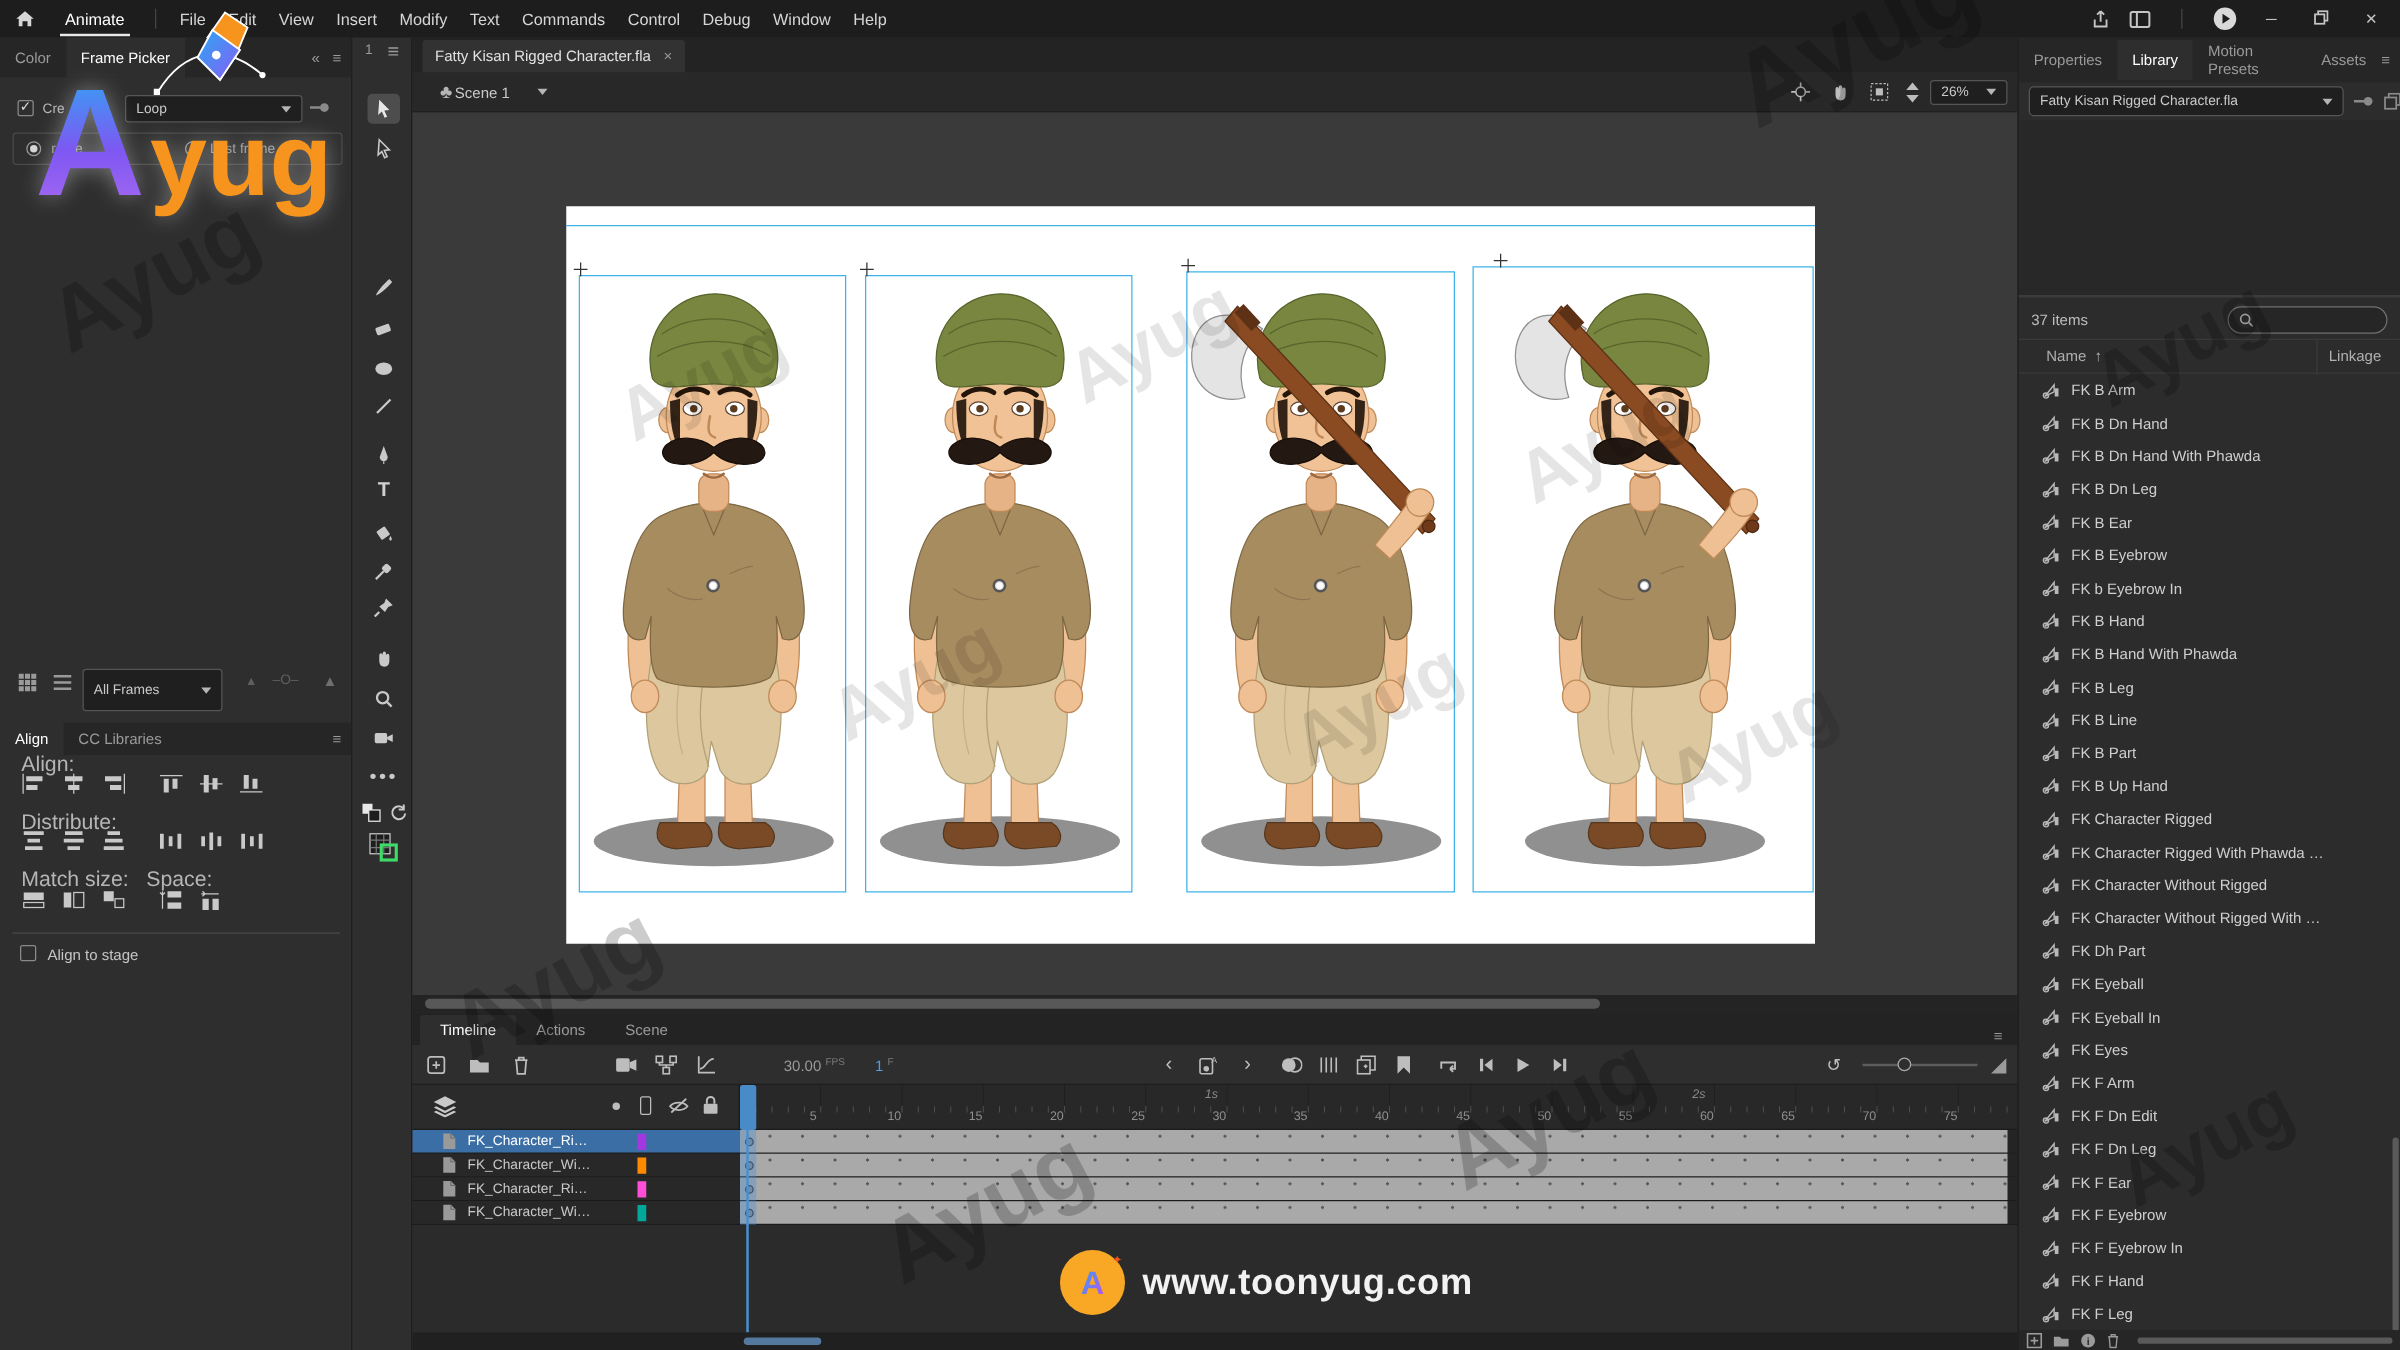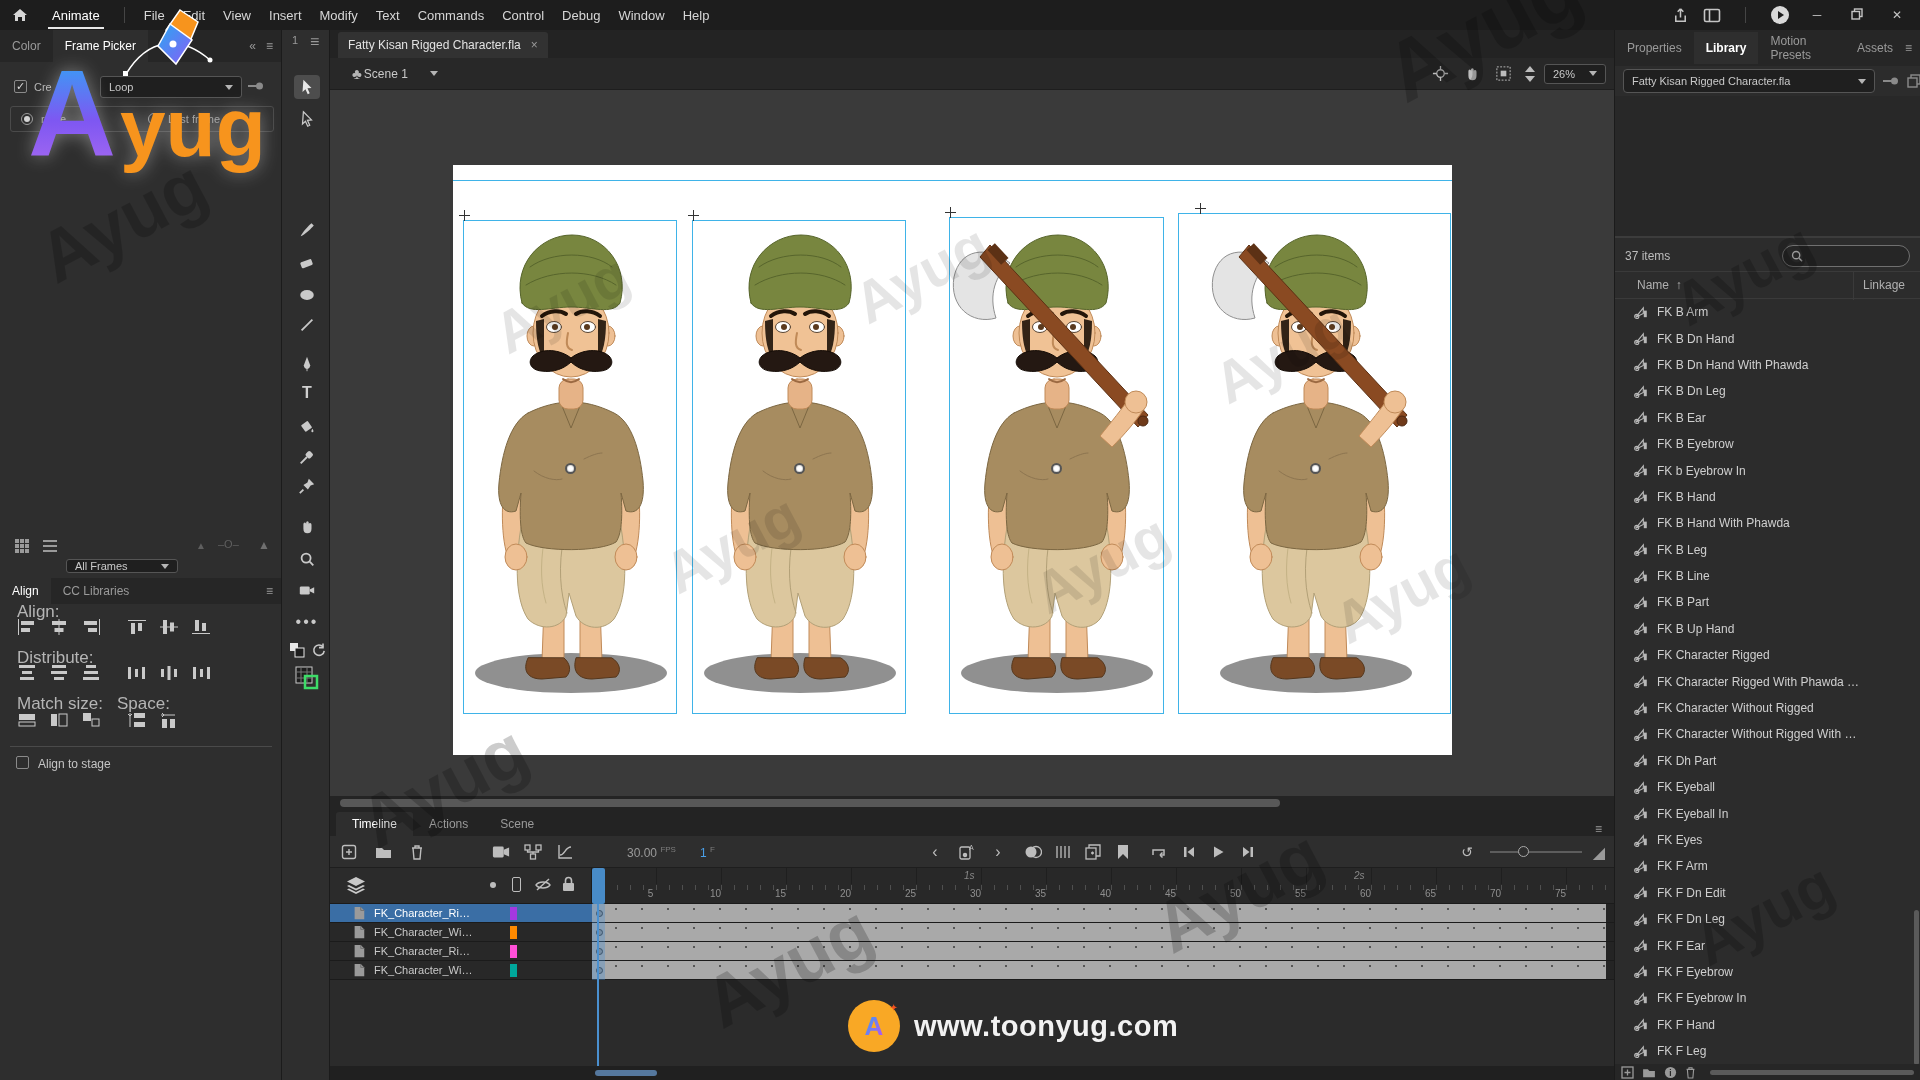--- a/index.html
+++ b/index.html
@@ -264,21 +264,21 @@
         <rect x="11" y="11" width="4" height="4"></rect>
       </svg>
   </span>
   <span class="abs" style="left:42px;top:508px">
     <svg width="16" height="16" viewBox="0 0 16 16" fill="#9a9a9a">
         <rect x="1" y="2" width="14" height="2"></rect>
         <rect x="1" y="7" width="14" height="2"></rect>
         <rect x="1" y="12" width="14" height="2"></rect>
       </svg>
   </span>
-  <div class="abs field" style="left:66px;top:529px;width:112px;height:14px">
+  <div class="abs field" style="left:66px;top:505px;width:112px;height:34px">
     <span>All Frames</span>
       <span class="chev"></span>
   </div>
   <span class="abs" style="left:196px;top:510px;color:#5f5f5f;font-size:10px">▲</span>
   <span class="abs" style="left:218px;top:508px;color:#5f5f5f;font-size:11px">–O–</span>
   <span class="abs" style="left:258px;top:508px;color:#6f6f6f;font-size:12px">▲</span>
 
   <div class="ptabs" style="top:548px;height:26px">
     <span class="ptab on" style="height:26px">Align</span>
     <span class="ptab" style="height:26px">CC Libraries</span>
@@ -802,21 +802,21 @@
 
     <div id="tl-bscroll">
         <div class="thumb"></div>
       </div>
   </div>
 </div>
 
 <div id="library">
   <div class="ptabs" style="height:36px">
     <span class="ptab">Properties</span>
-    <span class="ptab on" style="font-weight:bold">Library</span>
+    <span class="ptab on" style="font-weight:normal">Library</span>
     <span class="ptab">Motion Presets</span>
     <span class="ptab">Assets</span>
     <span class="pright">
         <span>≡</span>
       </span>
   </div>
   <div id="lib-doc-row">
     <div id="lib-doc" class="field">
       <span>Fatty Kisan Rigged Character.fla</span>
         <span class="chev"></span>

